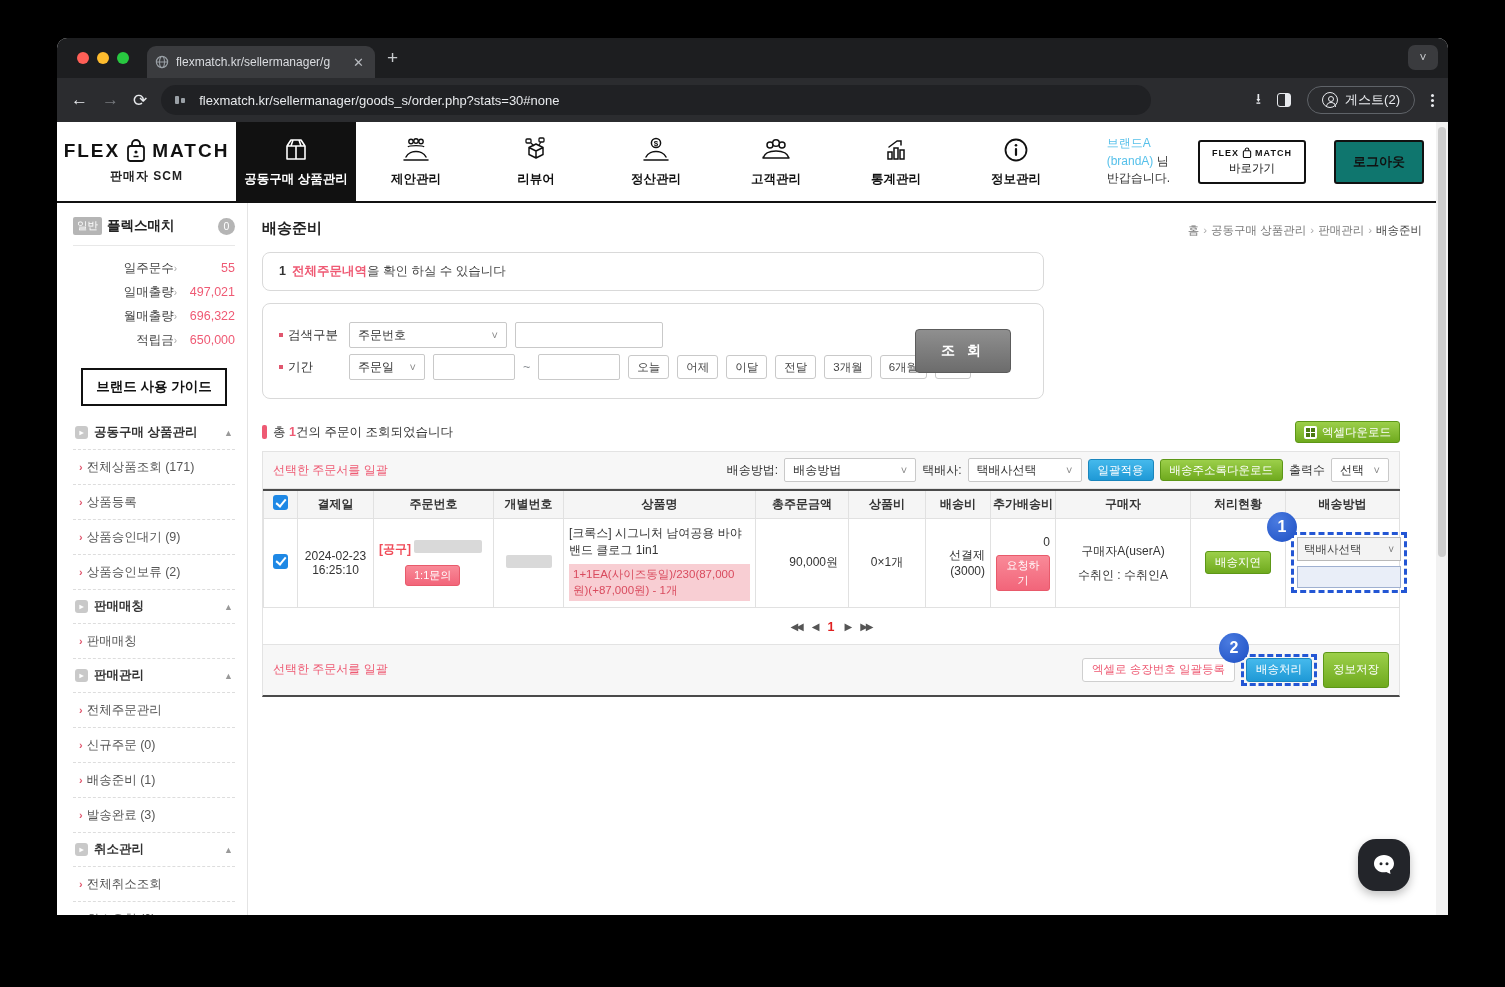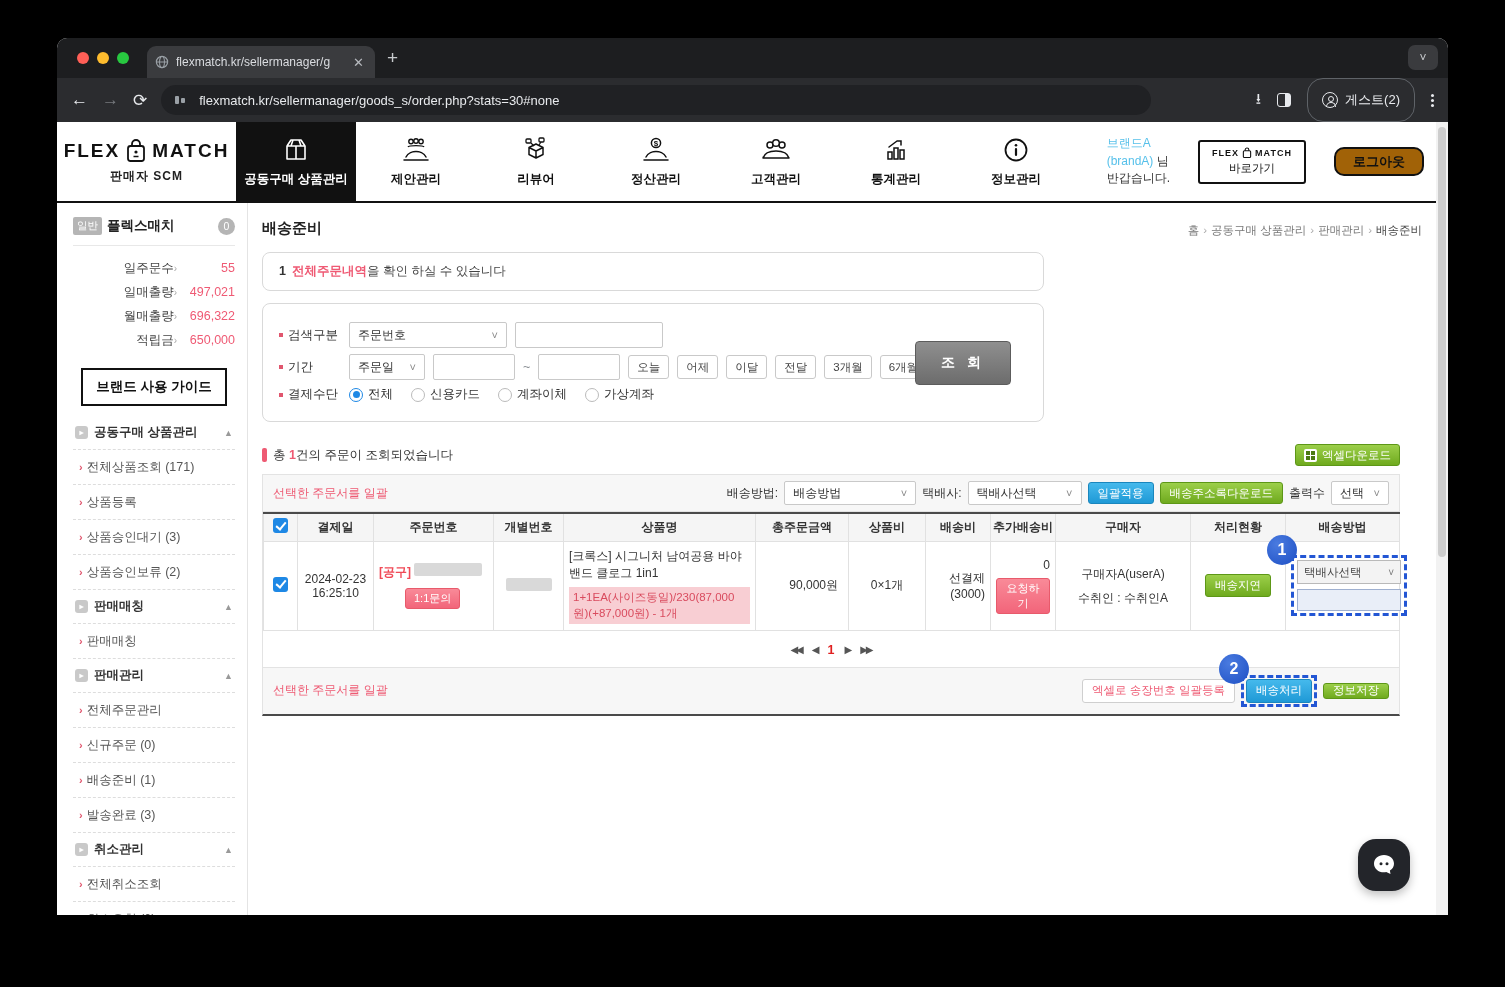--- a/index.html
+++ b/index.html
@@ -24,21 +24,21 @@
   .nav-arrow { color:#e8eaed; font-size:17px; }
   .nav-arrow.dim { color:#777a7e; }
   .urlpill { flex:1; height:30px; background:#202124; border-radius:15px; display:flex; align-items:center; padding:0 14px;
              color:#e8eaed; font-size:13px; gap:10px; max-width:990px; }
   .siteinfo-icon { width:14px; height:12px; display:inline-flex; gap:2px; align-items:center; }
   .siteinfo-icon i { background:#9aa0a6; border-radius:1px; display:block; }
   .chrome-right { display:flex; align-items:center; gap:16px; margin-left:auto; }
   .dl-icon, .panel-icon { color:#e8eaed; font-size:15px; }
   .panel-icon { width:14px; height:14px; border:1.6px solid #e8eaed; border-radius:3px; position:relative; }
   .panel-icon::after { content:""; position:absolute; right:0; top:0; bottom:0; width:5px; background:#e8eaed; }
-  .profile-pill { border:1px solid #5f6368; border-radius:16px; height:44px; display:flex; align-items:center; gap:7px;
+  .profile-pill { border:1px solid #5f6368; border-radius:16px; height:28px; display:flex; align-items:center; gap:7px;
                   padding:1px 14px; color:#e8eaed; font-size:13px; }
   .avatar-ic { width:16px; height:16px; border:1.5px solid #e8eaed; border-radius:50%; position:relative; }
   .avatar-ic::before { content:""; position:absolute; left:4.5px; top:2.5px; width:4px; height:4px; border:1.2px solid #e8eaed; border-radius:50%; }
   .avatar-ic::after { content:""; position:absolute; left:2.5px; top:8.5px; width:8px; height:4px; border:1.2px solid #e8eaed; border-bottom:none; border-radius:5px 5px 0 0; }
   .kebab { color:#e8eaed; font-size:14px; letter-spacing:0; line-height:5px; display:flex; flex-direction:column; gap:2px; }
   .kebab i{ width:3px; height:3px; border-radius:50%; background:#e8eaed; display:block; }
 
   
   .site-header { height:81px; background:#fff; border-bottom:2px solid #111; display:flex; align-items:stretch; position:relative; }
   .logo-block { width:179px; display:flex; flex-direction:column; align-items:center; justify-content:center; gap:4px; }
@@ -49,21 +49,21 @@
               font-size:12.5px; font-weight:bold; color:#111; }
   .gnb-item.active { background:#111; color:#fff; }
   .gnb-item svg { display:block; }
   .hdr-right { position:absolute; right:24px; top:0; height:100%; display:flex; align-items:center; gap:28px; }
   .greeting { font-size:12px; color:#333; line-height:1.45; text-align:left; }
   .greeting .blue { color:#56c0ea; }
   .shortcut-btn { width:108px; height:44px; border:2px solid #111; border-radius:3px; background:#fff;
                   display:flex; flex-direction:column; align-items:center; justify-content:center; gap:2px; }
   .shortcut-brand { font-size:9px; font-weight:bold; letter-spacing:1px; color:#111; display:flex; align-items:center; gap:3px; }
   .shortcut-label { font-size:11.5px; color:#111; }
-  .logout-btn { width:90px; height:29px; border:2px solid #111; border-radius:10px; background:#a16207; font-size:13px; font-weight:bold; color:#111; display:flex; align-items:center; justify-content:center; }
+  .logout-btn { width:90px; height:44px; border:2px solid #111; border-radius:3px; background:#0f766e; font-size:13px; font-weight:bold; color:#111; display:flex; align-items:center; justify-content:center; }
 
   
   .content { display:flex; height:712px; position:relative; }
 
   
   .sidebar { width:191px; border-right:1px solid #e4e4e4; padding:10px 12px 0 16px; flex-shrink:0; overflow:hidden; }
   .shop-row { display:flex; align-items:center; gap:5px; padding:4px 0 10px; border-bottom:1px solid #e8e8e8; }
   .tier-badge { background:#b5b5b5; color:#fff; font-size:10.5px; padding:2px 4px; border-radius:2px; }
   .shop-name { font-weight:bold; font-size:13.5px; color:#222; }
   .noti-badge { margin-left:auto; width:17px; height:17px; border-radius:50%; background:#b5b5b5; color:#fff; font-size:10.5px;
@@ -348,21 +348,21 @@
       <div class="guide-btn">브랜드 사용 가이드</div>
 
       <div class="menu">
         <div class="menu-section">
           <span class="sq-ic">▸</span>
           <span>공동구매 상품관리</span>
             <span class="sec-caret">▲</span>
         </div>
         <div class="menu-item">전체상품조회 (171)</div>
         <div class="menu-item">상품등록</div>
-        <div class="menu-item">상품승인대기 (3)</div>
+        <div class="menu-item">상품승인대기 (9)</div>
         <div class="menu-item">상품승인보류 (2)</div>
 
         <div class="menu-section">
           <span class="sq-ic">▸</span>
           <span>판매매칭</span>
             <span class="sec-caret">▲</span>
         </div>
         <div class="menu-item">판매매칭</div>
 
         <div class="menu-section">
@@ -410,41 +410,20 @@
           <div class="inp" style="width:82px"></div>
           <span class="muted">~</span>
           <div class="inp" style="width:82px"></div>
           <div class="qbtn">오늘</div>
           <div class="qbtn">어제</div>
           <div class="qbtn">이달</div>
           <div class="qbtn">전달</div>
           <div class="qbtn">3개월</div>
           <div class="qbtn">6개월</div>
           <div class="qbtn">1년</div>
-        </div>
-        <div class="s-row">
-          <span class="s-label">결제수단</span>
-          <div class="radio-group">
-            <span class="radio">
-                <span class="rdot on"></span>
-                <span>전체</span>
-              </span>
-            <span class="radio">
-                <span class="rdot"></span>
-                <span>신용카드</span>
-              </span>
-            <span class="radio">
-                <span class="rdot"></span>
-                <span>계좌이체</span>
-              </span>
-            <span class="radio">
-                <span class="rdot"></span>
-                <span>가상계좌</span>
-              </span>
-          </div>
         </div>
         <div class="search-submit">조 회</div>
       </div>
 
       <div class="result-row">
         <span class="pink-bar"></span>
         <span class="result-text"><span>총 </span><b>1</b><span>건의 주문이 조회되었습니다</span></span>
         <div class="excel-btn">
           <span class="excel-ic">
               <i></i>
@@ -550,21 +529,21 @@
         </div>
 
         <div class="footer-bar">
           <span class="bulk-left" style="margin-right:auto; color:#ee5a73;">선택한 주문서를 일괄</span>
           <div class="white-pink-btn">엑셀로 송장번호 일괄등록</div>
           <div class="anno-wrap" style="padding:4px 5px">
             <span class="anno-badge" style="left:-22px; top:-21px;">2</span>
             <div class="anno-dash"></div>
             <div class="blue-btn" style="height:24px">배송처리</div>
           </div>
-          <div class="green-btn" style="height:16px">정보저장</div>
+          <div class="green-btn" style="height:36px">정보저장</div>
         </div>
       </div>
 
     </div>
   </div>
 
   <div class="chat-fab">
     <svg width="26" height="26" viewBox="0 0 26 26">
       <path d="M13 3C7.2 3 3 6.9 3 11.7c0 4.8 4.2 8.6 10 8.6.7 0 1.5-.1 2.2-.2l4.3 1.9-.6-3.4c2.5-1.6 4.1-4 4.1-6.9C23 6.9 18.8 3 13 3z" fill="#fff"></path>
       <circle cx="10" cy="11.7" r="1.5" fill="#23252a"></circle>

